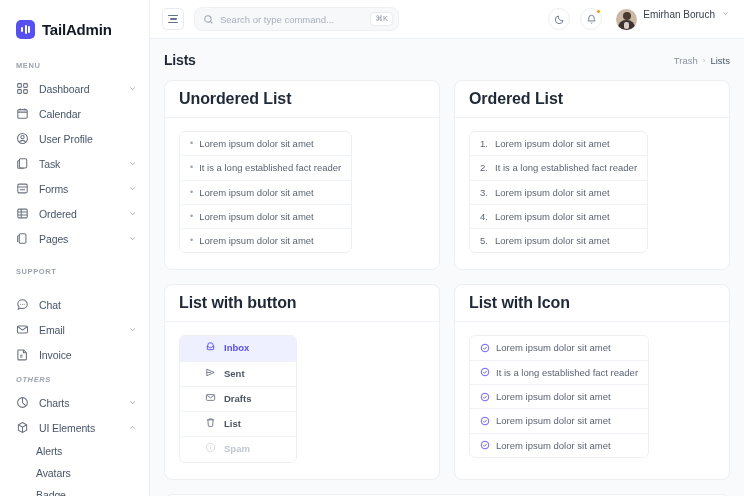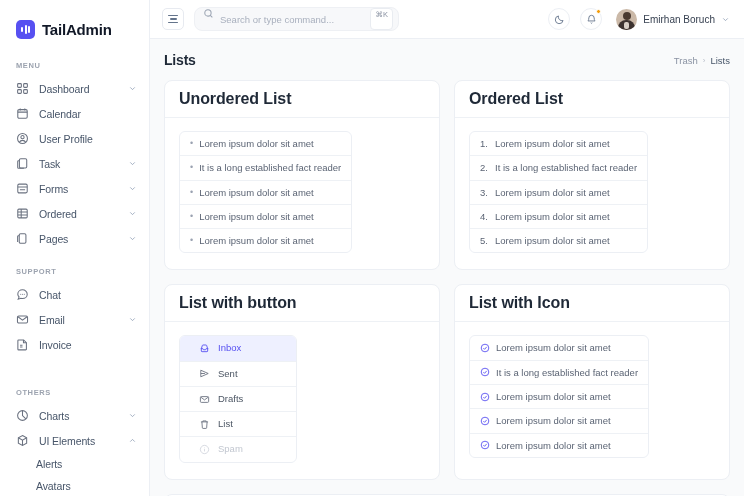--- a/index.html
+++ b/index.html
@@ -27,22 +27,22 @@
   .logo-mark i.b1{height:5px;}
   .logo-mark i.b2{height:9px;}
   .logo-mark i.b3{height:7px;}
   .logo-text{font-size:15px;font-weight:700;color:#111827;letter-spacing:-.2px;}
 
   .sec-label{
     font-size:7.5px;font-weight:600;letter-spacing:.6px;color:#9ca3af;
     padding:0 0 0 16px;text-transform:uppercase;
   }
   .menu-label{margin-top:17px;margin-bottom:6px;}
-  .support-label{margin-top:16px;margin-bottom:6px;}
-  .others-label{margin-top:31px;margin-bottom:6px;}
+  .support-label{margin-top:16px;margin-bottom:16px;}
+  .others-label{margin-top:8px;margin-bottom:6px;font-style:italic;}
 
   .nav-item{
     display:flex;align-items:center;height:25px;padding:0 12px 0 16px;
     gap:10px;cursor:pointer;position:relative;
   }
   .nav-item .ico{width:13px;height:13px;flex-shrink:0;color:#6b7280;display:block;}
   .nav-item .ico svg{display:block;width:13px;height:13px;}
   .nav-label{font-size:10.5px;color:#475569;flex:1;white-space:nowrap;letter-spacing:-.1px;}
   .chev{width:9px;height:9px;color:#94a3b8;flex-shrink:0;}
   .chev svg{display:block;width:9px;height:9px;}
@@ -61,21 +61,21 @@
     width:22px;height:22px;border:1px solid #e7eaf0;border-radius:5px;background:#fff;
     display:flex;flex-direction:column;align-items:center;justify-content:center;gap:2.5px;cursor:pointer;
   }
   .burger i{display:block;height:1.3px;background:#64748b;border-radius:1px;}
   .burger i:nth-child(1){width:10px;}
   .burger i:nth-child(2){width:7px;}
   .burger i:nth-child(3){width:10px;}
 
   .search-wrap{
     width:205px;height:24px;background:#f7f8fa;border:1px solid #eef0f4;border-radius:8px;
-    display:flex;padding:0 5px 0 8px;gap:6px;
+    display:flex;align-items:center;padding:0 5px 0 8px;gap:6px;
   }
   .search-wrap .sico{width:11px;height:11px;color:#9aa3b2;flex-shrink:0;}
   .search-wrap .sico svg{display:block;width:11px;height:11px;}
   .search-input{
     flex:1;border:0;background:transparent;outline:none;font-size:9.5px;color:#64748b;
     font-family:"Liberation Sans",sans-serif;
   }
   .search-input::placeholder{color:#a9b0be;}
   .kbd{
     font-size:7.5px;color:#8b93a3;background:#fff;border:1px solid #e9ecf1;border-radius:4px;
@@ -84,21 +84,21 @@
   .spacer{flex:1;}
   .rbtn{
     width:22px;height:22px;border-radius:50%;border:1px solid #eceff4;background:#fff;
     display:flex;align-items:center;justify-content:center;position:relative;cursor:pointer;color:#64748b;
   }
   .rbtn svg{display:block;width:11px;height:11px;}
   .dot{
     position:absolute;top:0px;right:0px;width:5px;height:5px;border-radius:50%;
     background:#f59e0b;border:1.2px solid #fff;
   }
-  .user{display:flex;align-items:center;gap:6px;cursor:pointer;margin-left:4px;}
+  .user{display:flex;align-items:flex-start;gap:6px;cursor:pointer;margin-left:4px;}
   .avatar{
     width:21px;height:21px;border-radius:50%;overflow:hidden;flex-shrink:0;
     background:#cbb9a8;position:relative;
   }
   .avatar .head{
     position:absolute;width:8px;height:8px;border-radius:50%;background:#4a3a30;
     left:6.5px;top:3px;
   }
   .avatar .body{
     position:absolute;width:17px;height:11px;border-radius:8px 8px 0 0;background:#3d3330;
@@ -141,22 +141,22 @@
   .li .bullet{color:#9aa2b1;font-size:9px;line-height:1;}
   .li .num{color:#5b6474;font-size:9.5px;min-width:9px;}
   .li .cico{width:10px;height:10px;color:#5750f1;flex-shrink:0;}
   .li .cico svg{display:block;width:10px;height:10px;}
 
   
   .btnlist{
     display:inline-block;border:1px solid #eceff4;border-radius:6px;overflow:hidden;min-width:118px;
   }
   .bi{
-    display:flex;align-items:center;gap:8px;padding:5px 19px;border-bottom:1px solid #eef1f5;
-    font-size:9.5px;color:#4b5563;cursor:pointer;white-space:nowrap;line-height:1.5;
+    display:flex;gap:8px;padding:5px 25px;border-bottom:1px solid #eef1f5;
+    font-size:9.5px;color:#4b5563;cursor:pointer;white-space:nowrap;line-height:1.5;font-weight:bold;
   }
   .bi:last-child{border-bottom:0;}
   .bi .bico{width:11px;height:11px;color:#6b7280;flex-shrink:0;}
   .bi .bico svg{display:block;width:11px;height:11px;}
   .bi.active{background:#eef0ff;color:#5750f1;}
   .bi.active .bico{color:#5750f1;}
   .bi.disabled{color:#c2c7d0;cursor:default;}
   .bi.disabled .bico{color:#d3d7de;}
 </style>
 </head>

